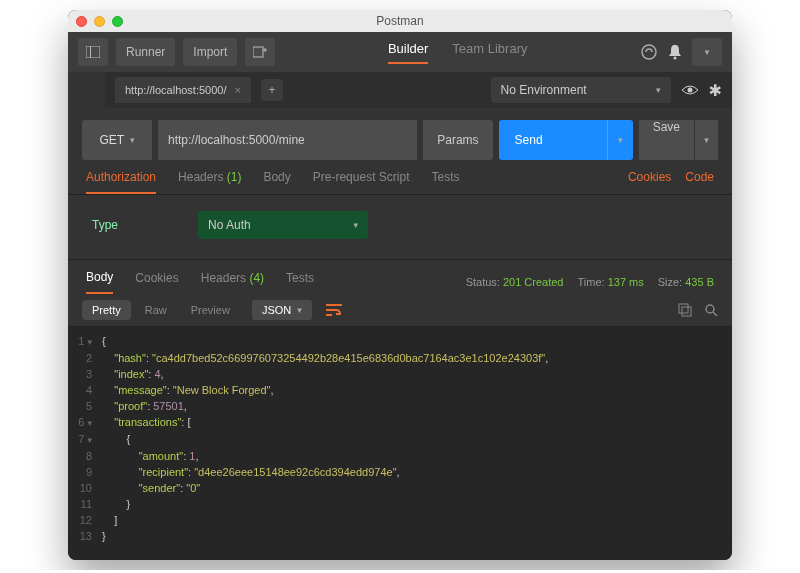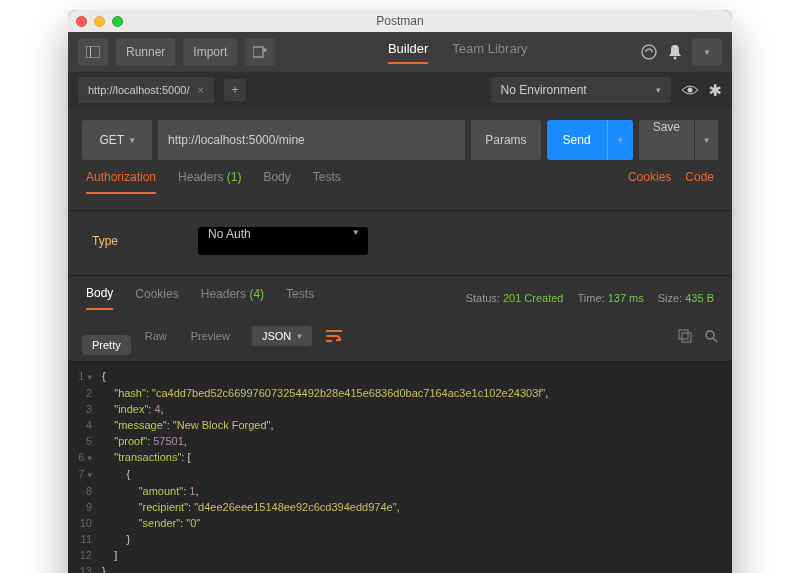--- a/index.html
+++ b/index.html
@@ -15,52 +15,52 @@
   .toolbar{height:40px;background:#3c3c3c;display:flex;align-items:center;padding:0 10px;gap:8px;color:#bbb;}
   .btn{height:28px;display:flex;align-items:center;padding:0 10px;background:#4a4a4a;border-radius:3px;cursor:pointer;}
   .iconbtn{width:30px;justify-content:center;padding:0;}
   .centerTabs{flex:1;display:flex;justify-content:center;gap:24px;font-size:13px;}
   .centerTabs .active{color:#fff;border-bottom:2px solid #ec6a30;padding-bottom:6px;}
   .centerTabs .inactive{color:#888;padding-bottom:6px;}
   .rightTools{display:flex;align-items:center;gap:10px;}
   .syncOff{height:24px;display:flex;align-items:center;gap:6px;background:#4a4a4a;border-radius:12px;padding:0 8px;color:#aaa;font-size:10px;}
   .ring{width:16px;height:16px;border:2px solid #d33;border-radius:50%;position:relative;}
   .ring::after{content:'';position:absolute;width:6px;height:6px;background:#d33;border-radius:50%;top:3px;left:3px;}
-  .tabrow{height:36px;background:#2e2e2e;display:flex;align-items:center;padding:0 10px;gap:10px;}
+  .tabrow{height:36px;background:#2e2e2e;display:flex;align-items:center;padding:0 10px;gap:10px;margin-left:37px;}
   .tab{height:26px;background:#3c3c3c;display:flex;align-items:center;padding:0 10px;border-radius:3px 3px 0 0;color:#ccc;gap:8px;font-size:11px;}
   .tab .x{color:#888;cursor:pointer;}
   .plus{width:22px;height:22px;display:flex;align-items:center;justify-content:center;background:#3c3c3c;border-radius:3px;color:#aaa;cursor:pointer;}
   .envrow{margin-left:auto;display:flex;align-items:center;gap:10px;}
   .envselect{width:180px;height:26px;background:#3c3c3c;display:flex;align-items:center;justify-content:space-between;padding:0 10px;border-radius:3px;cursor:pointer;}
   .reqrow{height:40px;margin:12px 14px 0;display:flex;gap:6px;}
   .method{width:70px;background:#4d4d4d;display:flex;align-items:center;justify-content:center;gap:6px;border-radius:3px 0 0 3px;color:#ddd;cursor:pointer;}
   .url{flex:1;background:#4d4d4d;border:none;color:#ccc;padding:0 10px;font-size:12px;outline:none;}
   .params{background:#4d4d4d;display:flex;align-items:center;padding:0 14px;border-radius:0 3px 3px 0;color:#ccc;cursor:pointer;}
-  .send{background:#1a8cff;display:flex;align-items:center;color:#fff;border-radius:3px;}
+  .send{background:#1a8cff;display:flex;align-items:center;color:#fff;border-radius:3px;gap:48px;}
   .send .label{padding:0 16px;cursor:pointer;font-weight:500;}
   .send .dd{width:26px;display:flex;align-items:center;justify-content:center;border-left:1px solid rgba(255,255,255,.2);height:100%;cursor:pointer;}
   .save{background:#4d4d4d;display:flex;border-radius:0;}
   .save .label{padding:0 14px;cursor:pointer;}
   .save .dd{width:24px;display:flex;align-items:center;justify-content:center;border-left:1px solid #333;height:100%;cursor:pointer;}
-  .subtabs{display:flex;gap:22px;padding:10px 18px 16px;border-bottom:1px solid #222;font-size:12px;}
+  .subtabs{display:flex;gap:22px;padding:10px 18px 0;border-bottom:1px solid #222;font-size:12px;}
   .subtabs .t{color:#888;padding-bottom:8px;cursor:pointer;}
   .subtabs .t.active{color:#ec6a30;border-bottom:2px solid #ec6a30;}
   .sright{margin-left:auto;display:flex;gap:14px;color:#ec6a30;}
   .sright span{cursor:pointer;}
   .authrow{display:flex;align-items:center;padding:16px 24px 20px;gap:80px;border-bottom:1px solid #222;}
-  .authrow .lbl{color:#fdba74;}
-  .authselect{width:170px;height:28px;background:#000000;display:flex;justify-content:space-between;padding:0 10px;border-radius:3px;cursor:pointer;}
+  .authrow .lbl{color:#86efac;}
+  .authselect{width:170px;height:28px;background:#14532d;display:flex;align-items:center;justify-content:space-between;padding:0 10px;border-radius:3px;cursor:pointer;}
   .resptabs{display:flex;gap:22px;padding:10px 18px 0;font-size:12px;align-items:center;}
   .resptabs .t{color:#888;padding-bottom:8px;cursor:pointer;}
   .resptabs .t.active{color:#fff;border-bottom:2px solid #ec6a30;}
   .meta{margin-left:auto;display:flex;gap:14px;font-size:11px;color:#999;}
   .meta .v{color:#7ac943;}
   .viewrow{display:flex;align-items:center;padding:6px 14px;gap:4px;border-bottom:1px solid #222;}
   .vt{padding:4px 10px;color:#888;cursor:pointer;font-size:11px;}
-  .vt.active{background:#4a4a4a;border-radius:4px;color:#fff;margin-top:19px;}
+  .vt.active{background:#4a4a4a;border-radius:4px;color:#fff;}
   .jsonsel{padding:4px 10px;background:#4a4a4a;color:#fff;border-radius:3px;cursor:pointer;display:flex;align-items:center;gap:6px;font-size:11px;margin-left:8px;}
   .wrapicon{margin-left:10px;color:#ec6a30;cursor:pointer;}
   .vright{margin-left:auto;display:flex;gap:12px;color:#888;}
   .vright span{cursor:pointer;}
   .code{background:#262626;padding:6px 0 16px;font-family:Menlo,Consolas,monospace;font-size:11px;line-height:16px;}
   .line{display:flex;}
   .ln{width:34px;text-align:right;color:#666;padding-right:10px;user-select:none;}
   .lc{white-space:pre;}
   .p{color:#ccc;}
   .k{color:#b3d24b;}
@@ -167,20 +167,21 @@
     </div>
   </div>
 
   <div class="subtabs">
     <div class="t active">Authorization</div>
     <div class="t">
       <span>Headers</span>
       <span style="color:#7ac943;">(1)</span>
     </div>
     <div class="t">Body</div>
+    <div class="t">Pre-request Script</div>
     <div class="t">Tests</div>
     <div class="sright">
       <span>Cookies</span>
       <span>Code</span>
     </div>
   </div>
 
   <div class="authrow">
     <div class="lbl">Type</div>
     <div class="authselect">

